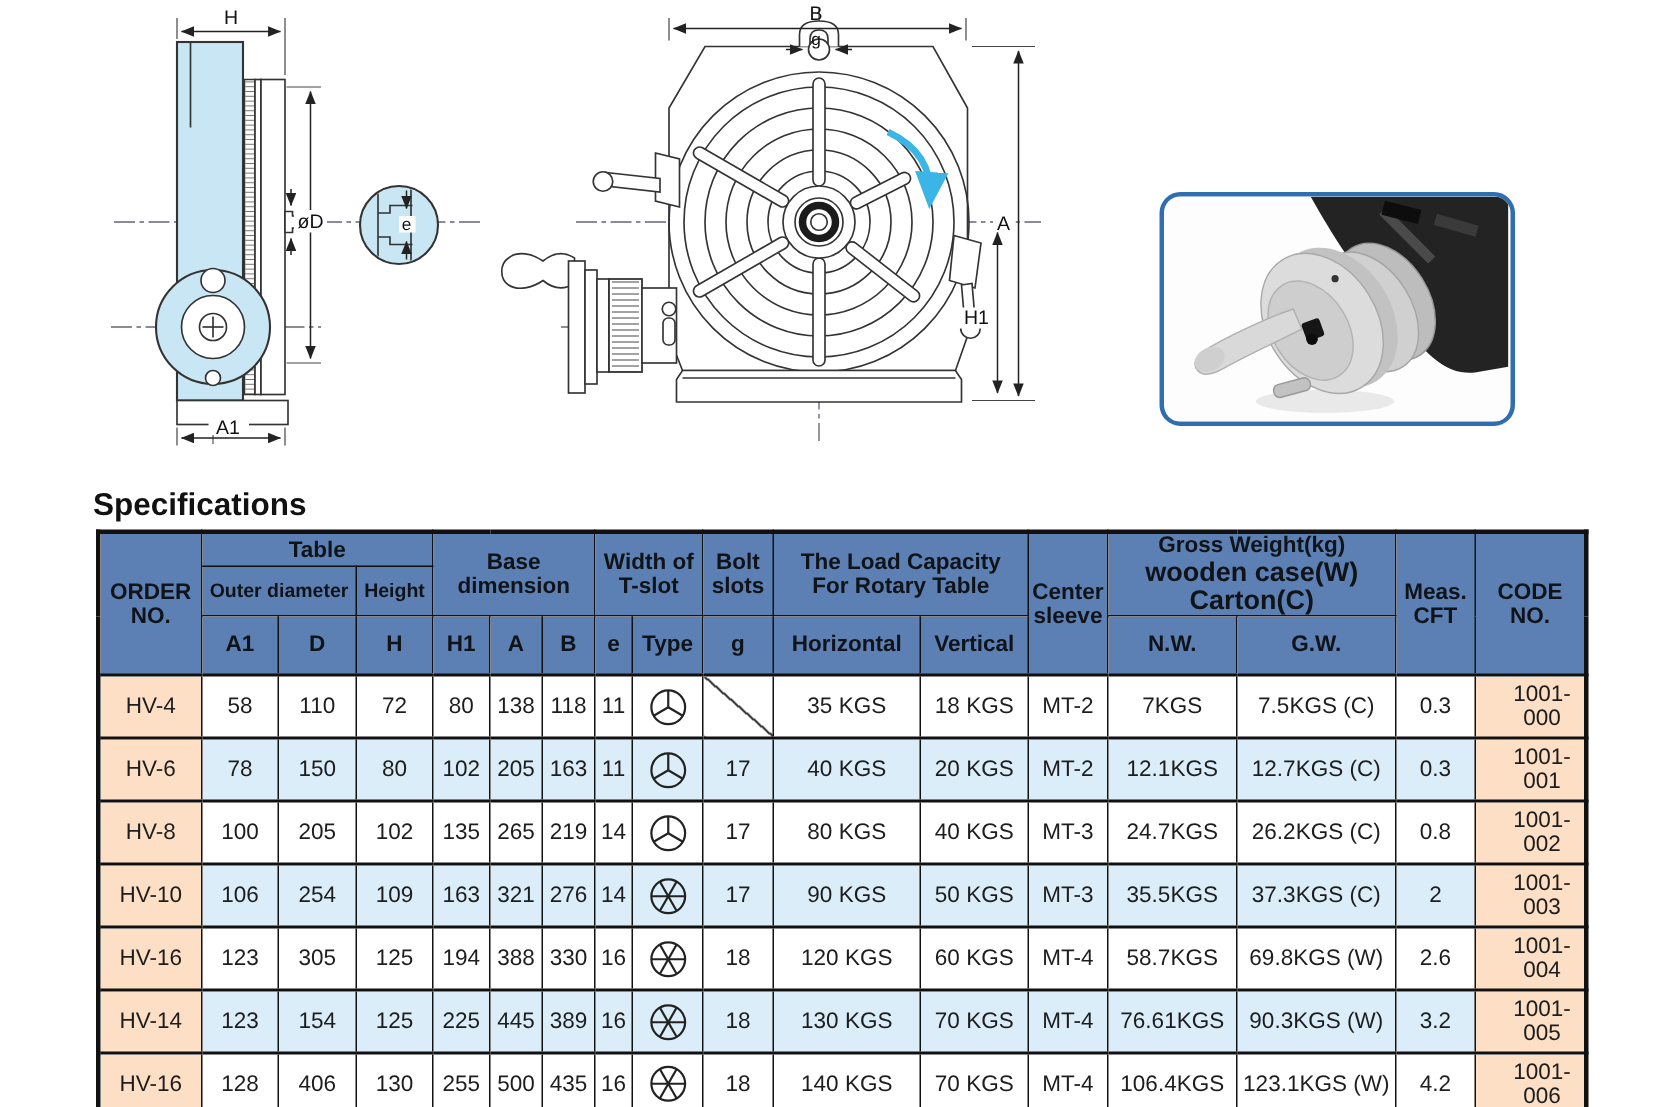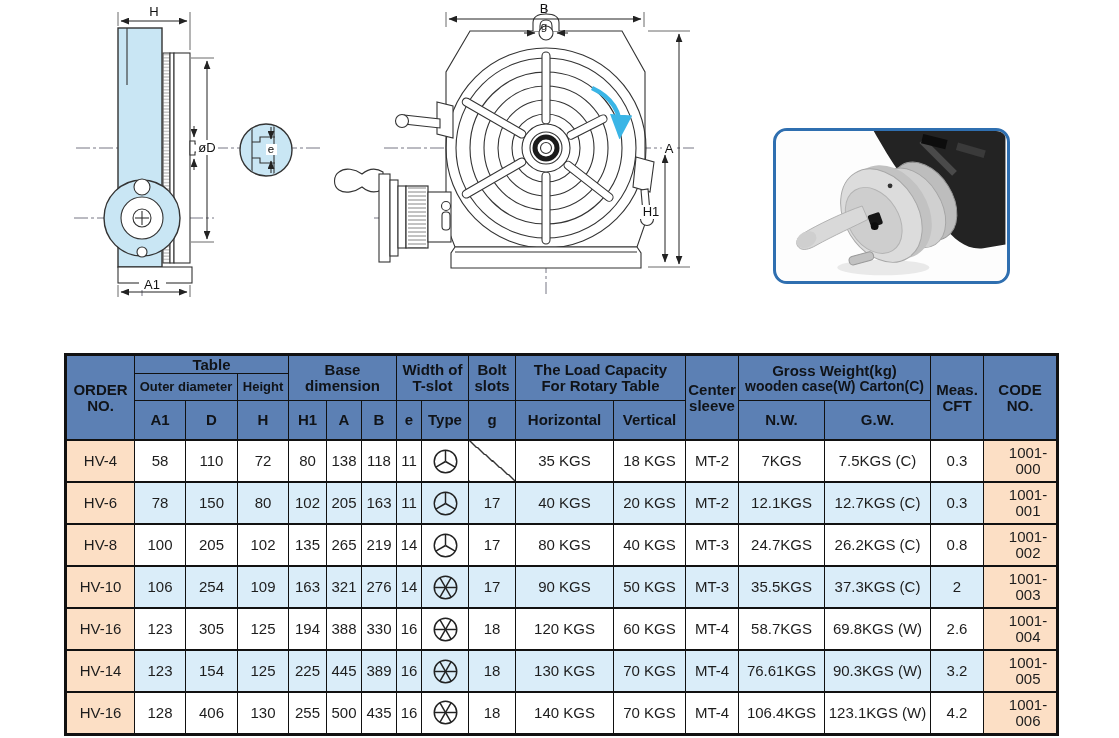--- a/index.html
+++ b/index.html
@@ -26,21 +26,21 @@
   #spec-table{position:absolute;left:64px;top:353px;border-collapse:collapse;table-layout:fixed;
     font-size:15px;color:#1d1d1d;border:3px solid #111;}
   #spec-table th,#spec-table td{border:1px solid #111;padding:0;overflow:hidden;
     text-align:center;vertical-align:middle;line-height:1.06;}
   #spec-table td{border-top-width:2px;border-bottom-width:2px;}
   #spec-table thead th{background:var(--header-blue,#5c80b4);color:#101318;font-weight:bold;}
   tr.h1 th{height:17px;font-size:15px;}
   tr.h2 th{height:26px;font-size:13px;}
   tr.h3 th{height:38px;font-size:15px;}
   .pre{white-space:pre-line;}
-  .gw2{font-size:14px;}
+  .gw2{font-size:18px;}
   #spec-table tbody tr{height:42px;background:#fff;}
   #spec-table tbody tr.alt{background:var(--row-blue,#daedf9);margin-top:26px;}
   #spec-table tbody td.order-cell{background:var(--peach,#fcdfc5);font-weight:normal;}
   #spec-table tbody td.code-cell{background:var(--peach,#fcdfc5);padding-left:16px;}
   td.num-r{text-align:right;padding-right:3px;}
   td.pad8{padding-right:12px;}
   td.pad4{padding-right:7px;}
   td.type-cell svg{display:block;margin:0 auto;}
   td.slash-cell{background-image:linear-gradient(to top right,
       transparent 48.8%,#333 48.8%,#333 51.2%,transparent 51.2%);}
@@ -213,20 +213,21 @@
       <ellipse cx="100" cy="93" rx="26" ry="37" transform="rotate(-32 100 93)" fill="#cecece" stroke="#b3b3b3"></ellipse>
       <circle cx="117" cy="57" r="2.5" fill="#333"></circle>
       <path d="M88,78 C70,84 40,98 26,107 C20,111 18,117 22,121 C26,125 33,123 40,119 C56,110 82,98 94,92 Z" fill="#d9d9d9" stroke="#b0b0b0"></path>
       <ellipse cx="30" cy="113" rx="11" ry="8" transform="rotate(-28 30 113)" fill="#cfcfcf"></ellipse>
       <rect x="95" y="86" width="13" height="13" rx="2" fill="#161616" transform="rotate(-20 101 92)"></rect>
       <circle cx="101" cy="99" r="4" fill="#0c0c0c"></circle>
       <rect x="74" y="128" width="26" height="9" rx="4" transform="rotate(-15 87 132)" fill="#c2c2c2" stroke="#999"></rect>
     </svg>
   </div>
 
+  <div id="title">Specifications</div>
 
   <table id="spec-table">
     <colgroup>
       <col style="width:69px">
         <col style="width:51px">
         <col style="width:52px">
         <col style="width:51px">
       <col style="width:38px">
         <col style="width:35px">
         <col style="width:35px">

